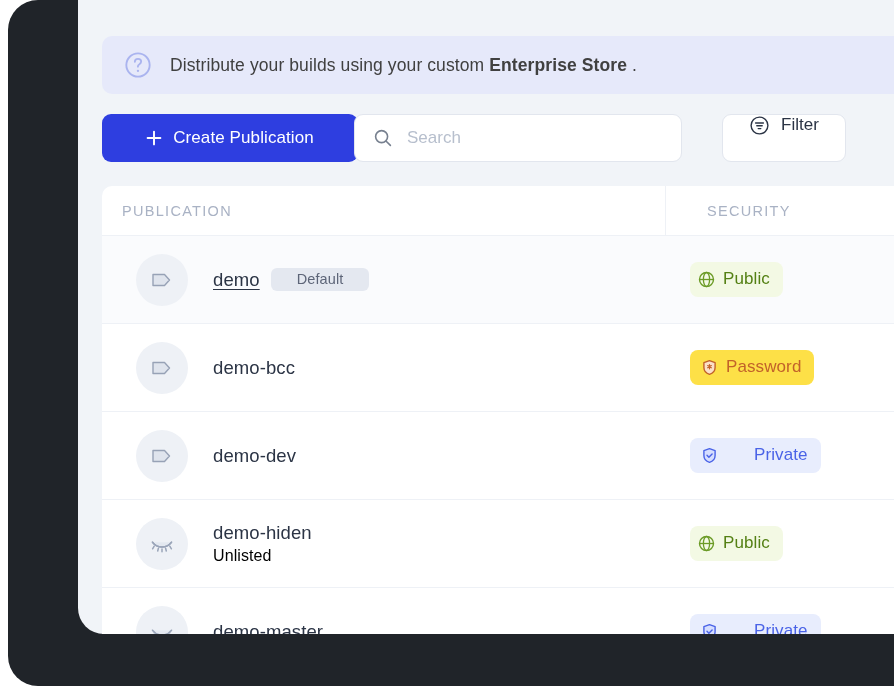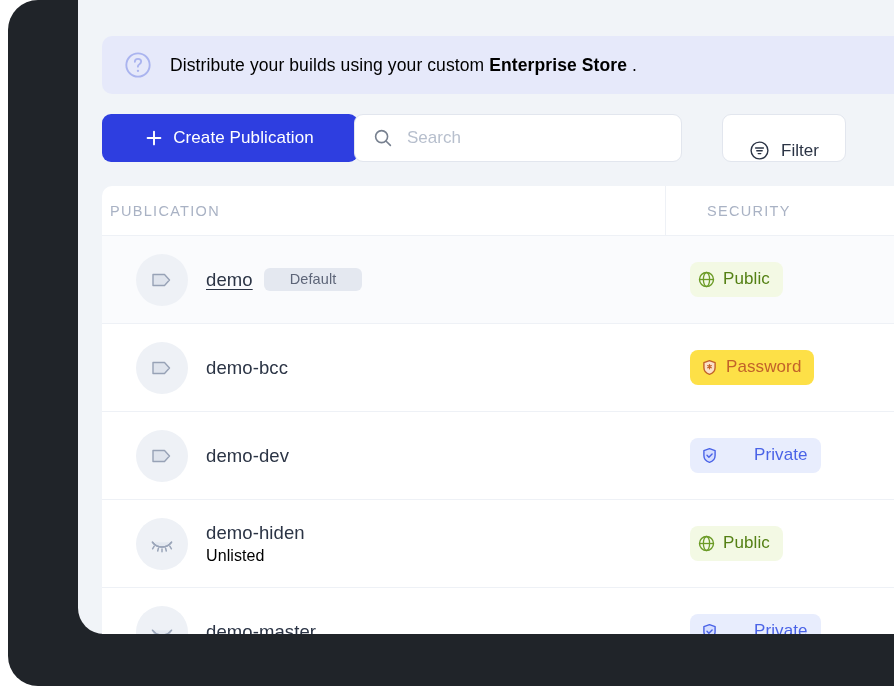--- a/index.html
+++ b/index.html
@@ -62,21 +62,21 @@
     padding-left: 22px;
   }
   .help-icon {
     width: 28px; height: 28px;
     flex: 0 0 28px;
     display: block;
   }
   .banner-text {
     margin-left: 18px;
     font-size: 17.5px;
-    color: #000000;
+    color: #404040;
     letter-spacing: 0.1px;
     white-space: nowrap;
   }
   .banner-text .strong { font-weight: 700; }
 
   
   .toolbar {
     position: absolute;
     left: 24px;
     top: 114px;
@@ -130,21 +130,21 @@
   .search-input::placeholder { color: #b7bfcd; }
 
   .btn-filter {
     position: absolute;
     left: 620px; top: 0;
     width: 124px; height: 48px;
     background: #ffffff;
     border: 1px solid #e2e6ee;
     border-radius: 9px;
     display: flex;
-    align-items: flex-end;
+    align-items: flex-start;
     justify-content: center;
     cursor: pointer;
     font-family: "Liberation Sans", sans-serif;
     font-size: 17px;
     color: #2b3445;
   }
   .filter-icon { width: 21px; height: 21px; margin-right: 11px; display: block; }
 
   
   .table {
@@ -162,21 +162,21 @@
     align-items: center;
     border-bottom: 1px solid #eef1f6;
     position: relative;
   }
   .th {
     font-size: 14.5px;
     letter-spacing: 1.3px;
     color: #a9b2c4;
     text-transform: uppercase;
   }
-  .th-publication { padding-left: 8px; width: 563px; }
+  .th-publication { padding-left: 20px; width: 563px; }
   .col-divider {
     position: absolute;
     left: 563px; top: 0;
     width: 1px; height: 50px;
     background: #eef1f6;
   }
   .th-security { padding-left: 35px; margin-left: 7px; }
 
   .row {
     height: 88px;
@@ -197,21 +197,21 @@
   .avatar {
     width: 52px; height: 52px;
     flex: 0 0 52px;
     border-radius: 50%;
     background: #eef1f6;
     display: flex;
     align-items: center;
     justify-content: center;
   }
   .avatar svg { display: block; }
-  .name-block { margin-left: 18px; }
+  .name-block { margin-left: 25px; }
   .name-line { display: flex; align-items: center; }
   .pub-name {
     font-size: 18.5px;
     color: #2b3445;
     font-weight: 500;
     letter-spacing: 0.1px;
   }
   .pub-name.linked { text-decoration: underline; text-underline-offset: 3px; }
   .badge-default {
     margin-left: 11px;

